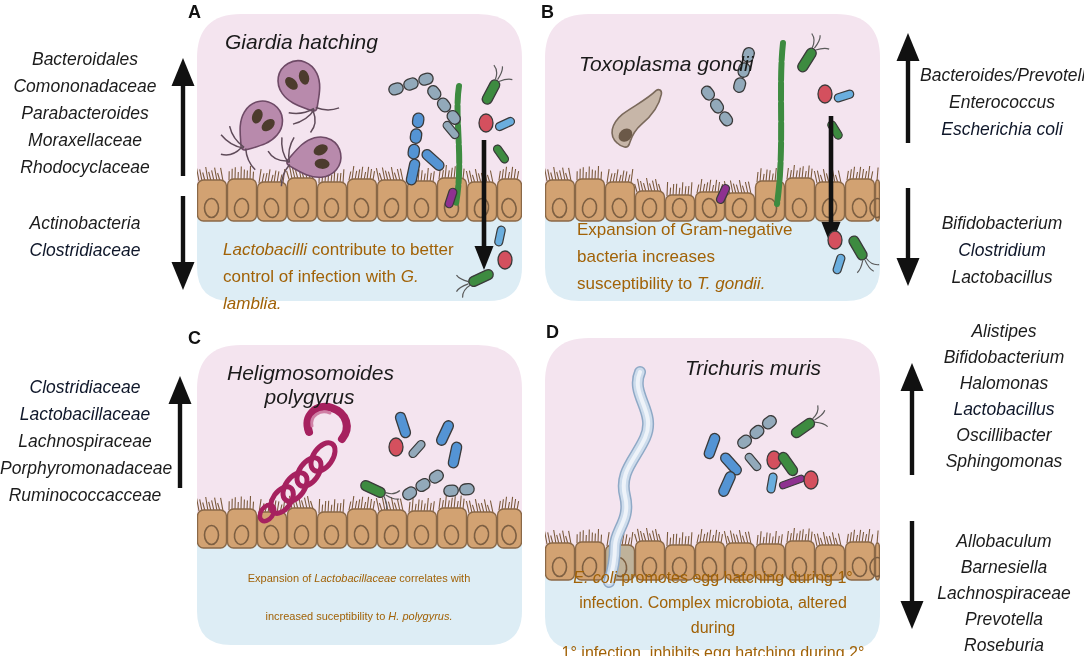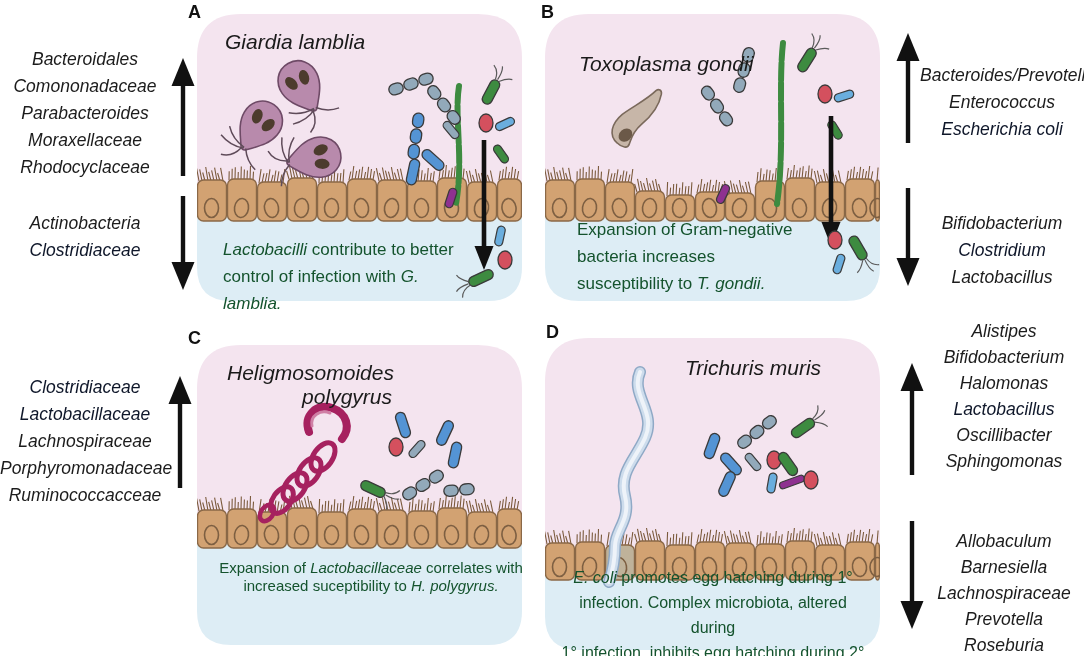--- a/index.html
+++ b/index.html
@@ -12,22 +12,22 @@
   .taxa-list{position:absolute;text-align:center;font-style:italic;font-size:17.5px;line-height:27px;}
   .taxa-list .taxon{white-space:nowrap;}
   .taxa-list .red{color:#0f172a;}
   .taxa-list.tight{line-height:26px;}
   
   .panel-label{position:absolute;font-weight:bold;font-size:18px;color:#111;}
   
   .panel{position:absolute;}
   .panel svg{position:absolute;left:0;top:0;}
   .panel-title{position:absolute;font-style:italic;font-size:21px;color:#1a1a1a;white-space:pre-line;}
-  .panel-title.center{text-align:right;}
-  .caption{position:absolute;font-size:17px;line-height:27px;color:#14532d;white-space:pre-line;}
+  .panel-title.center{text-align:center;}
+  .caption{position:absolute;font-size:17px;line-height:27px;color:#a16207;white-space:pre-line;}
   .caption .it{font-style:italic;}
   .caption.center{text-align:center;}
   .arrow-svg{position:absolute;}
 </style>
 </head>
 <body>
 
 <svg width="0" height="0" style="position:absolute">
   <defs>
     <g id="rod">
@@ -208,21 +208,21 @@
     <g>
       <line x1="287" y1="132" x2="287" y2="240" stroke="#111" stroke-width="4.6"></line>
       <polygon points="287,262 277.5,238 296.5,238" fill="#111"></polygon>
     </g>
     <g>
       <use href="#rodS" fill="#6aaede" transform="translate(303,228) rotate(12)"></use>
       <use href="#cocc" fill="#d4505e" transform="translate(308,252)"></use>
       <use href="#rodflag" fill="#3d8b40" transform="translate(284,270) rotate(-115)"></use>
     </g>
   </svg>
-  <div class="panel-title" style="left:28px;top:22px">Giardia lamblia</div>
+  <div class="panel-title" style="left:28px;top:22px">Giardia hatching</div>
   <div class="caption" style="left:26px;top:228px;width:252px"><span class="it">Lactobacilli</span><span> contribute to better
 control of infection with </span><span class="it">G. lamblia.</span></div>
 </div>
 
 <div class="panel" style="left:545px;top:8px;width:335px;height:302px">
   <svg width="335" height="302" viewBox="0 0 335 302">
     <path d="M0,178 H335 V259 Q335,293 301,293 H34 Q0,293 0,259 Z" fill="#ddedf5"></path>
     <path d="M44,6 H291 Q335,6 335,50 V195 H0 V50 Q0,6 44,6 Z" fill="#f4e4ef"></path>
     <g>
         <path d="M2,173 l-2.3,-12.5 M5,173 l-2.3,-11.6 M8,173 l-2.3,-8.5 M11,173 l-2.3,-14.0 M14,173 l-2.3,-9.2 M17,173 l-2.4,-10.7 M20,173 l-2.4,-13.3 M23,173 l-2.4,-8.0 M26,173 l-2.4,-13.1 " stroke="#7b5a3c" stroke-width="1.1" fill="none"></path>
@@ -346,21 +346,21 @@
       <use href="#rodS" fill="#92a9ba" transform="translate(220,112) rotate(42)"></use>
       <use href="#rod" fill="#5494d4" transform="translate(248,96) rotate(25)"></use>
       <use href="#rod" fill="#5494d4" transform="translate(258,118) rotate(12)"></use>
       <use href="#chain3" fill="#92a9ba" transform="translate(226,148) rotate(58)"></use>
       <use href="#chain2" fill="#92a9ba" transform="translate(262,153) rotate(85)"></use>
       <use href="#rodflag" fill="#3d8b40" transform="translate(176,152) rotate(115)"></use>
     </g>
   </svg>
   <div class="panel-title center" style="left:30px;top:24px;width:165px">Heligmosomoides
 polygyrus</div>
-  <div class="caption center" style="left:20px;top:222px;width:308px;font-size:15px;line-height:18px"><span>Expansion of </span><span class="it">Lactobacillaceae</span><span> correlates with
+  <div class="caption center" style="left:8px;top:222px;width:308px;font-size:11px;line-height:38px"><span>Expansion of </span><span class="it">Lactobacillaceae</span><span> correlates with
 increased suceptibility to </span><span class="it">H. polygyrus.</span></div>
 </div>
 
 <div class="panel" style="left:545px;top:330px;width:335px;height:326px">
   <svg width="335" height="326" viewBox="0 0 335 326">
     <path d="M0,220 H335 V286 Q335,320 301,320 H34 Q0,320 0,286 Z" fill="#ddedf5"></path>
     <path d="M44,8 H291 Q335,8 335,52 V238 H0 V52 Q0,8 44,8 Z" fill="#f4e4ef"></path>
     <g>
         <path d="M2,214 l-2.3,-12.5 M5,214 l-2.3,-11.6 M8,214 l-2.3,-8.5 M11,214 l-2.3,-14.0 M14,214 l-2.3,-9.2 M17,214 l-2.4,-10.7 M20,214 l-2.4,-13.3 M23,214 l-2.4,-8.0 M26,214 l-2.4,-13.1 " stroke="#7b5a3c" stroke-width="1.1" fill="none"></path>
         <rect x="0.5" y="213" width="29" height="37" rx="6" fill="#d2a272" stroke="#8a6847" stroke-width="1.4"></rect>

